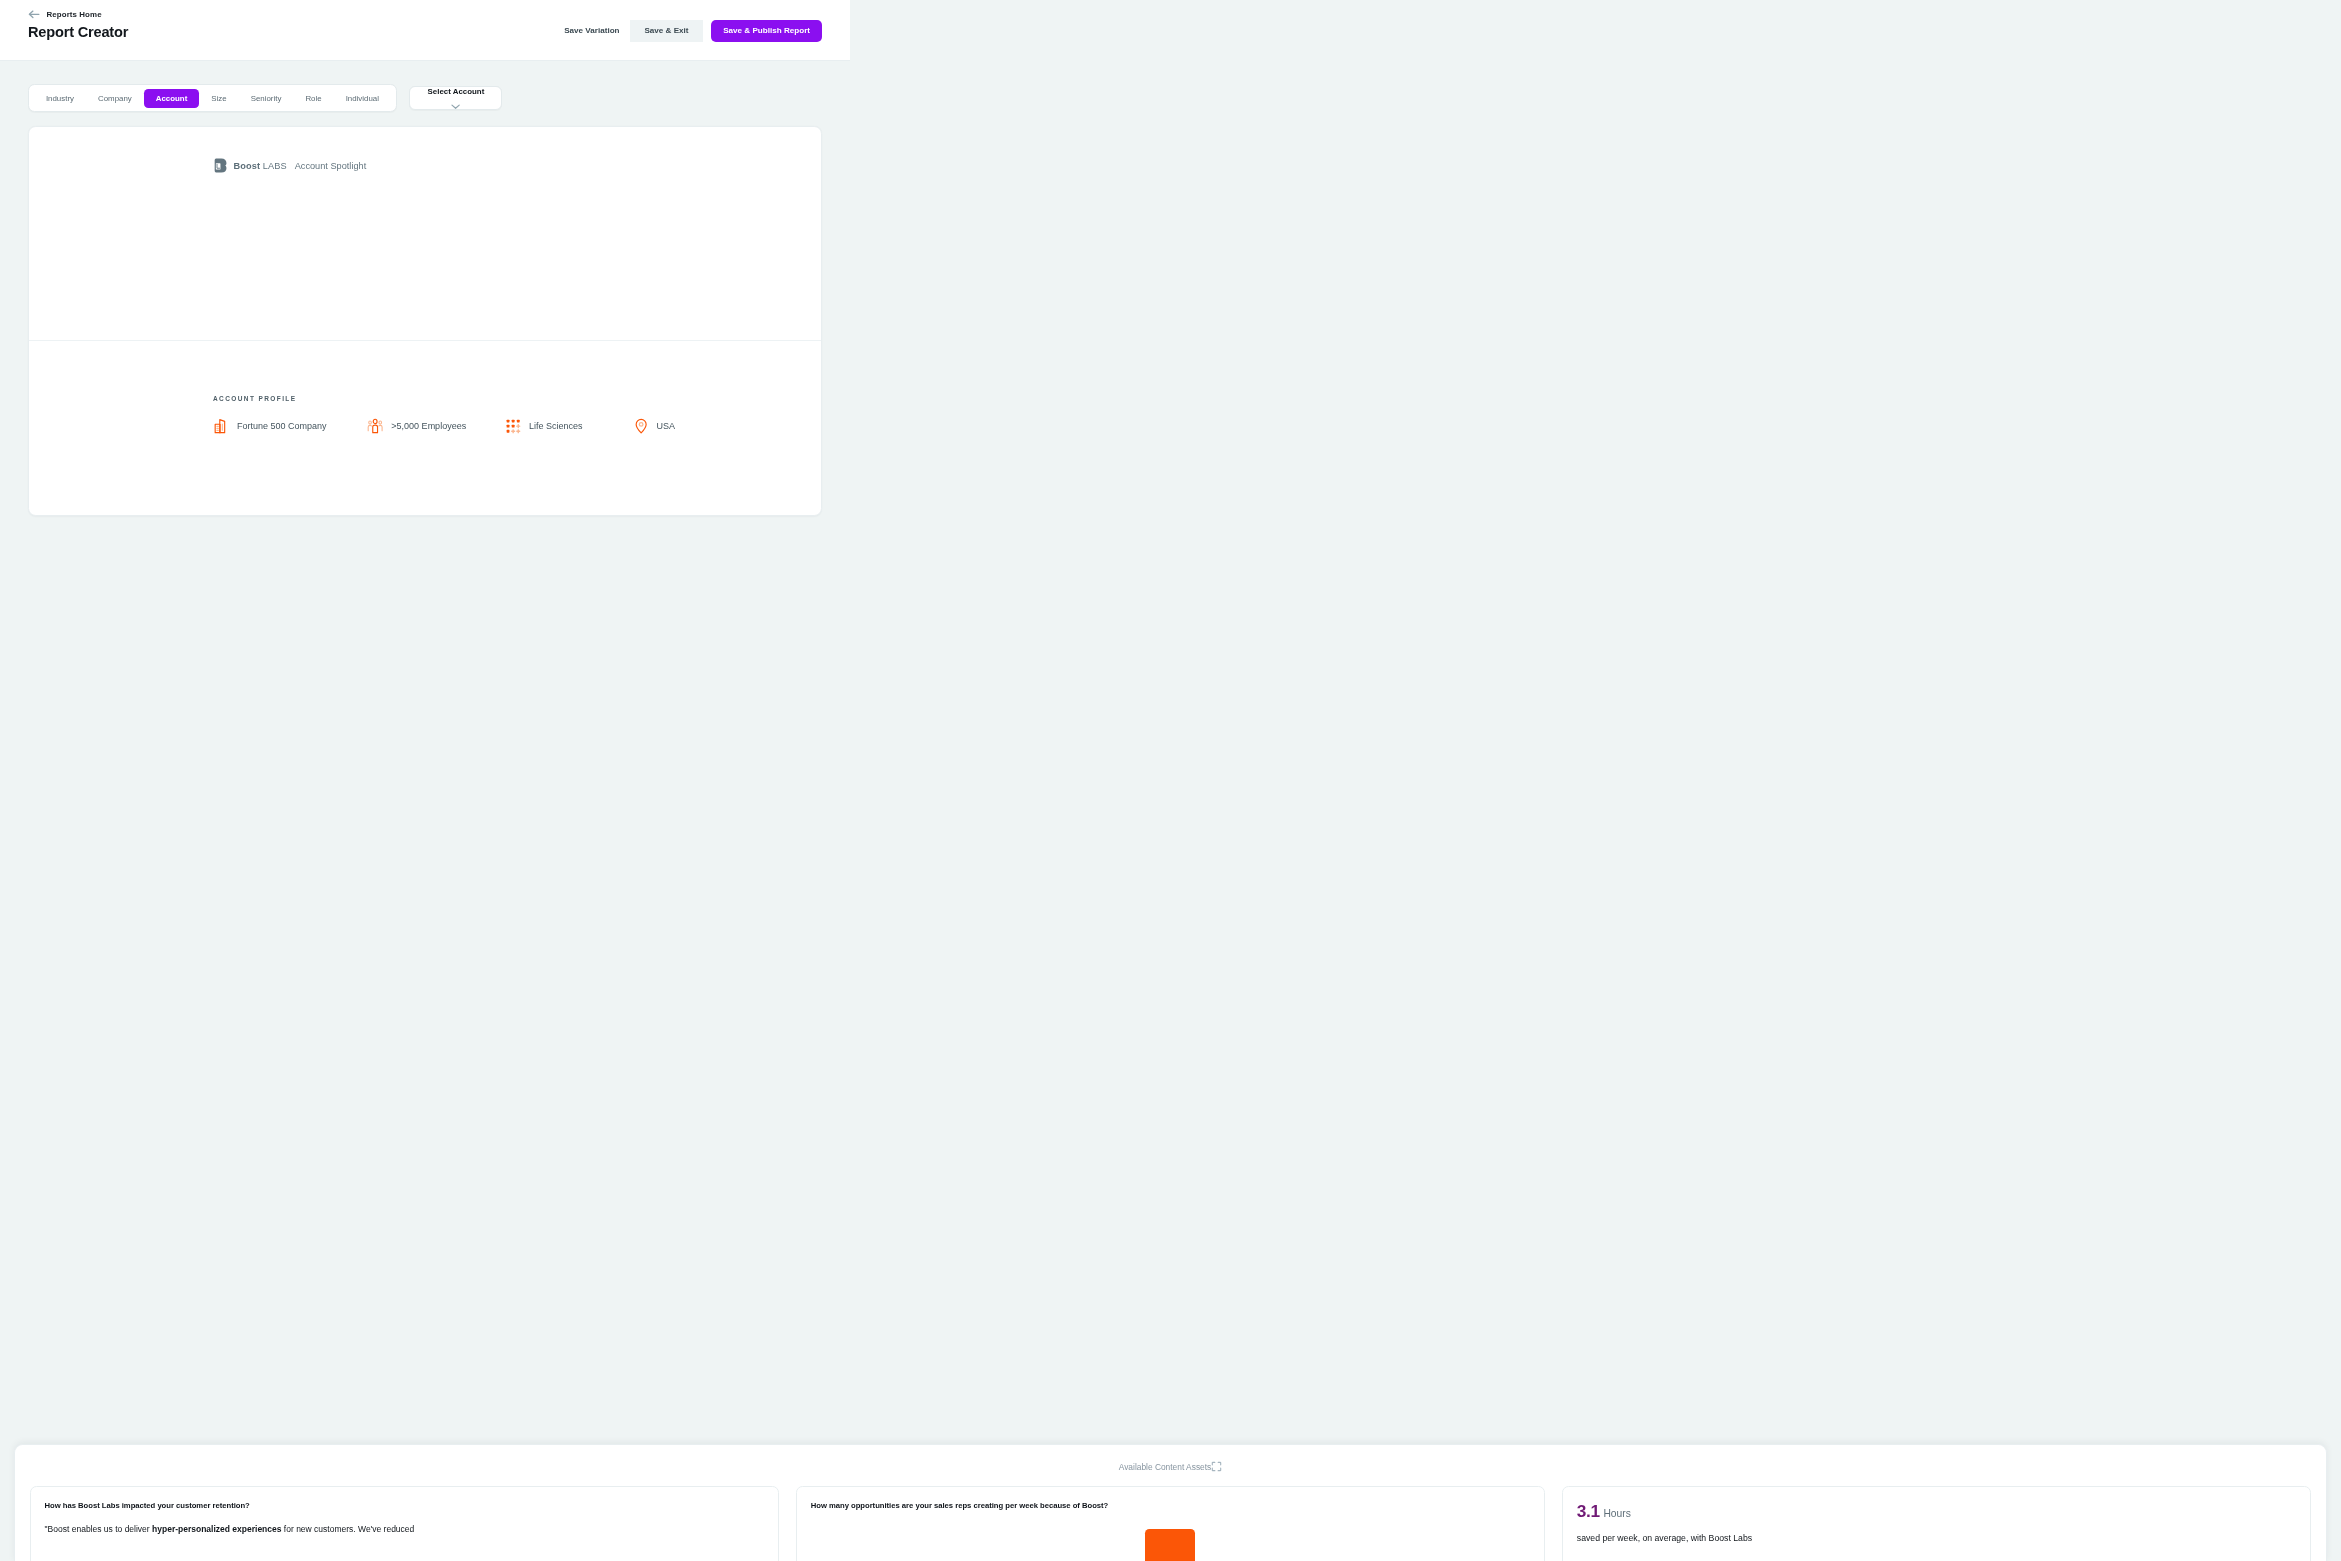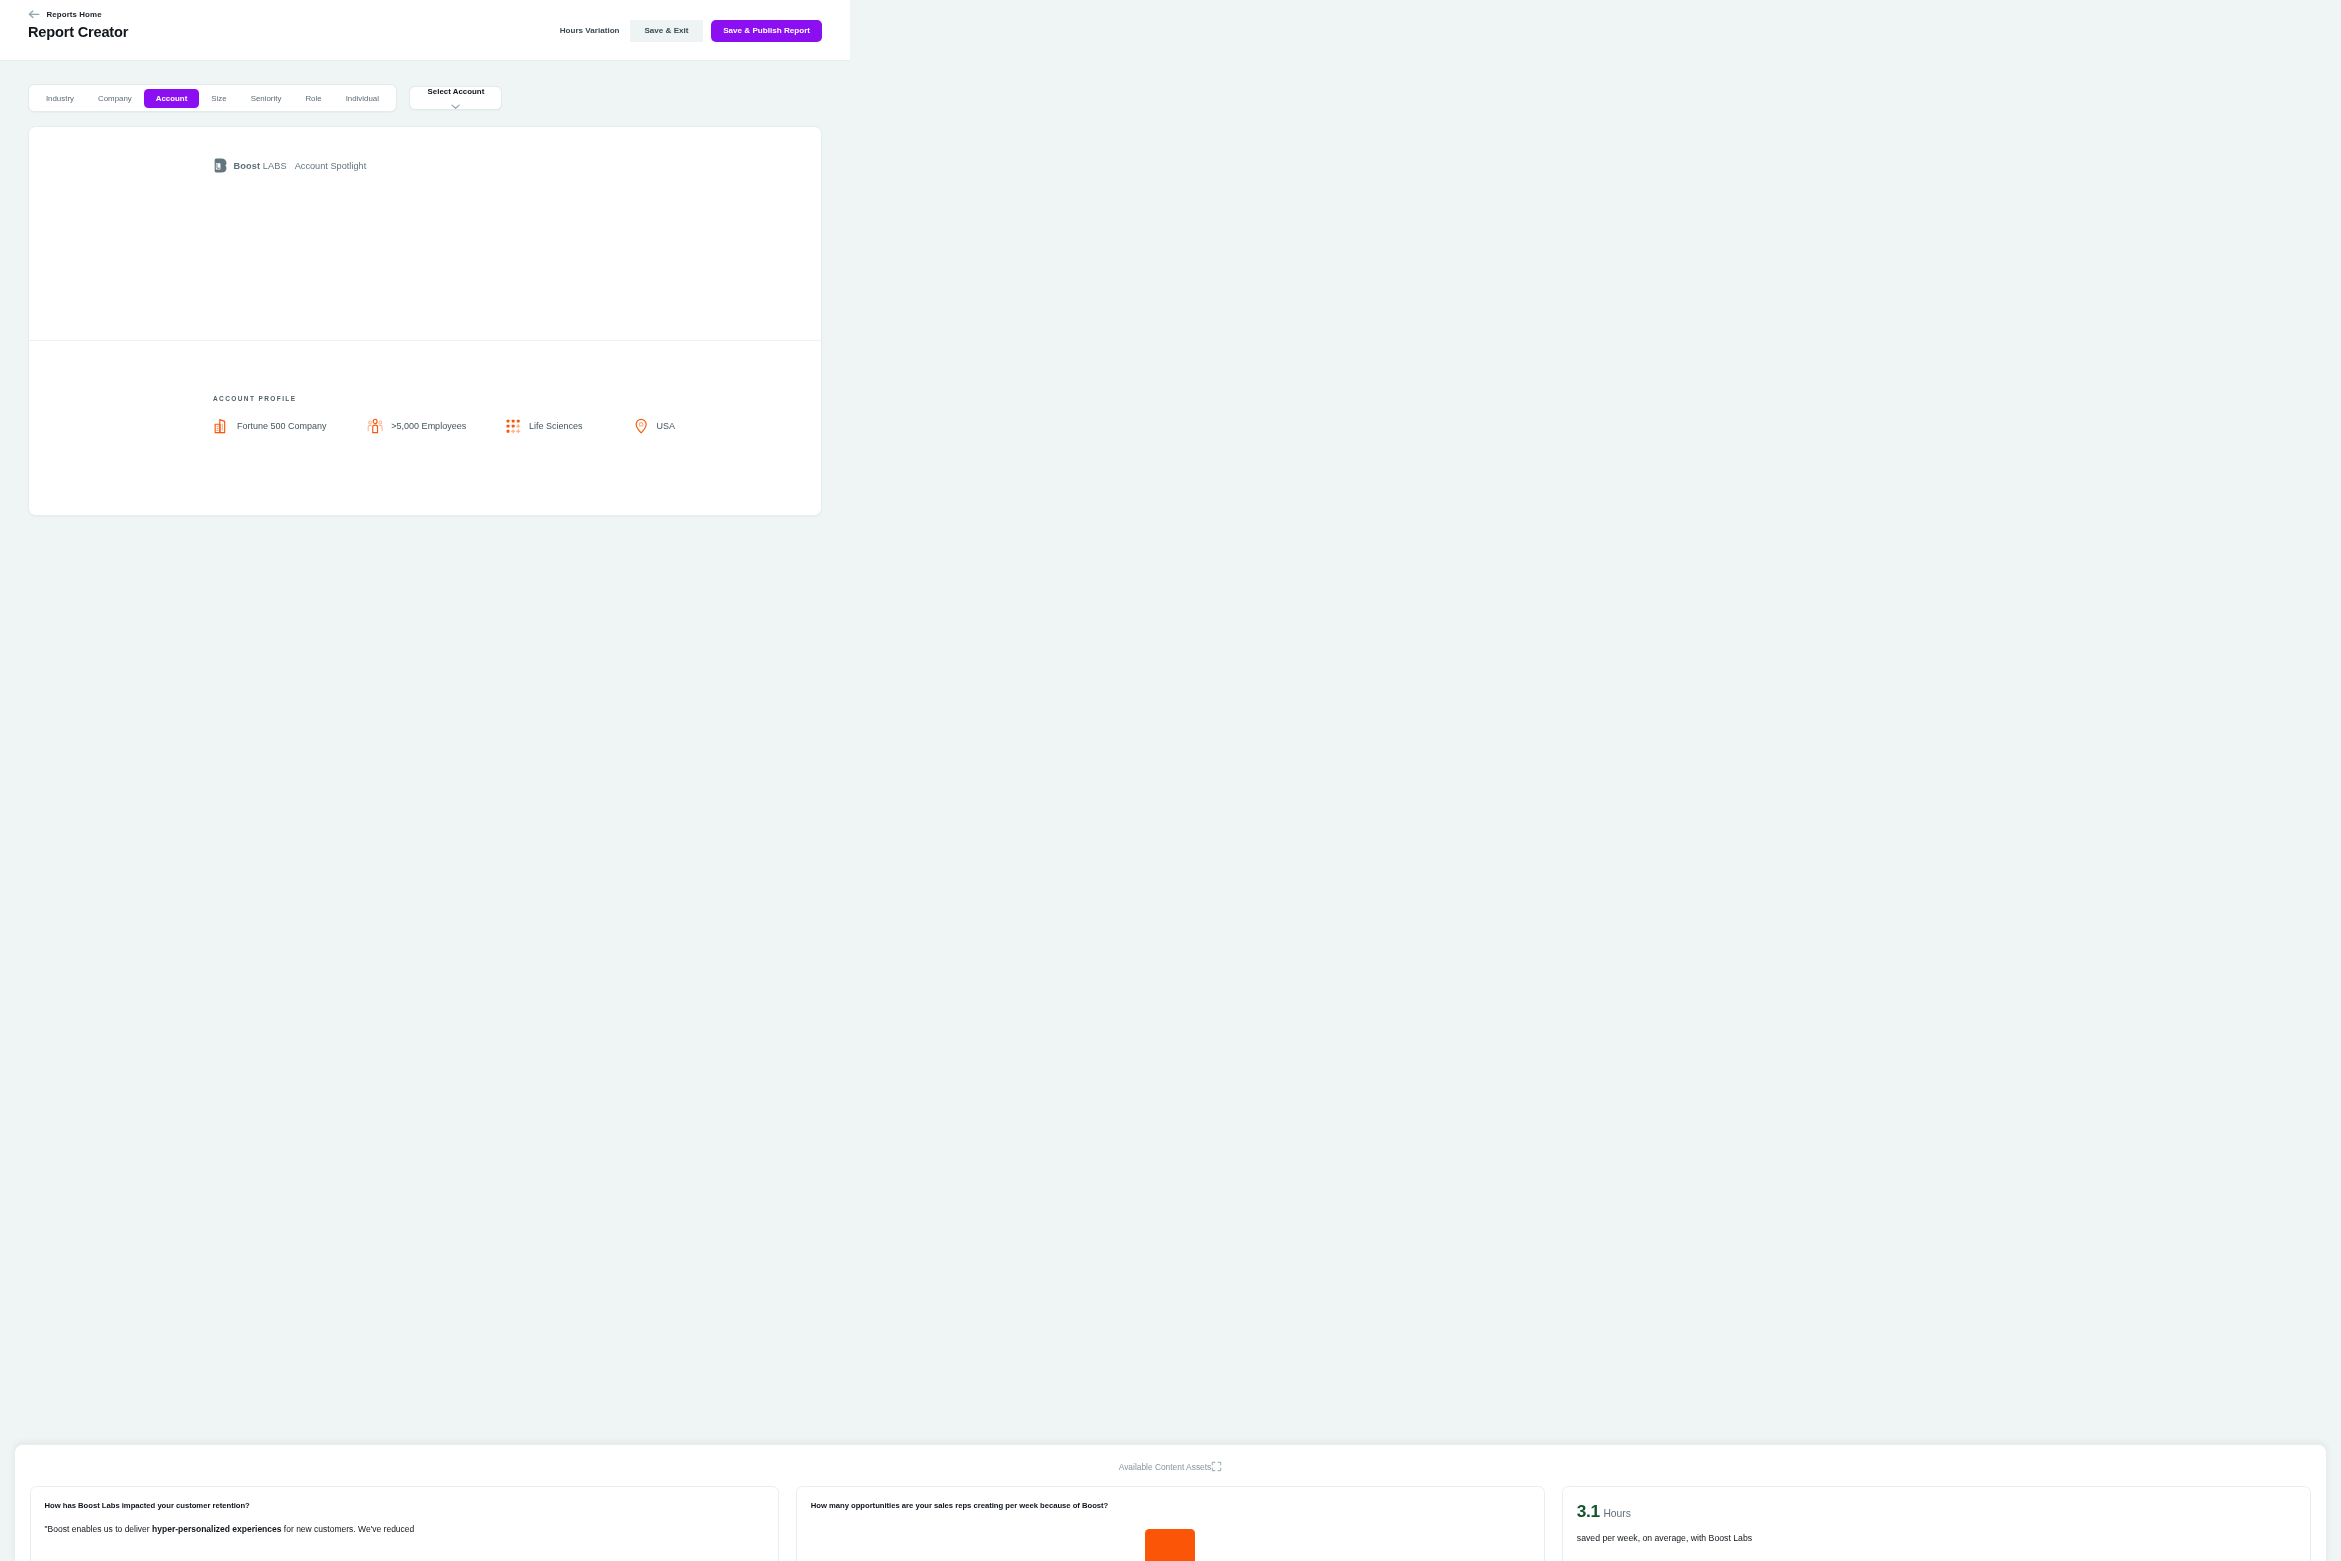--- a/index.html
+++ b/index.html
@@ -156,39 +156,39 @@
     line-height: 1.32; letter-spacing: -0.03px;
   }
   .asset-body {
     margin-top: 12px;
     font-size: 8.5px; color: #11161b; line-height: 1.62;
   }
   .asset-body b { font-weight: 700; }
   .bar-wrap { display: flex; justify-content: center; margin-top: 18.4px; }
   .bar { width: 50px; height: 38px; background: #fb5607; border-radius: 4.3px 4.3px 0 0; }
   .stat-row { display: flex; align-items: baseline; gap: 3.8px; }
-  .stat-num { font-size: 17.3px; font-weight: 800; color: #14532d; letter-spacing: -0.4px; }
+  .stat-num { font-size: 17.3px; font-weight: 800; color: #701a75; letter-spacing: -0.4px; }
   .stat-unit { font-size: 10.3px; font-weight: 400; color: #5f6f79; }
   .stat-desc { margin-top: 11px; font-size: 8.7px; color: #11161b; }
 </style>
 </head>
 <body>
 
 <div class="topbar">
   <div class="back-row">
     <svg class="back-arrow" viewBox="0 0 22 16">
       <path d="M9 2 L2.5 8 L9 14" fill="none" stroke="#90a4ae" stroke-width="2.4" stroke-linecap="round" stroke-linejoin="round"></path>
       <line x1="2.8" y1="8" x2="20" y2="8" stroke="#90a4ae" stroke-width="2.4" stroke-linecap="round"></line>
     </svg>
     <span class="back-label">Reports Home</span>
   </div>
   <h1 class="page-title">Report Creator</h1>
 
   <div class="topbar-actions">
-    <button class="btn btn-ghost">Hours Variation</button>
+    <button class="btn btn-ghost">Save Variation</button>
     <button class="btn btn-soft">Save &amp; Exit</button>
     <button class="btn btn-primary">Save &amp; Publish Report</button>
   </div>
 </div>
 
 <div class="filter-row">
   <div class="tabs">
     <div class="tab">Industry</div>
     <div class="tab">Company</div>
     <div class="tab active">Account</div>

